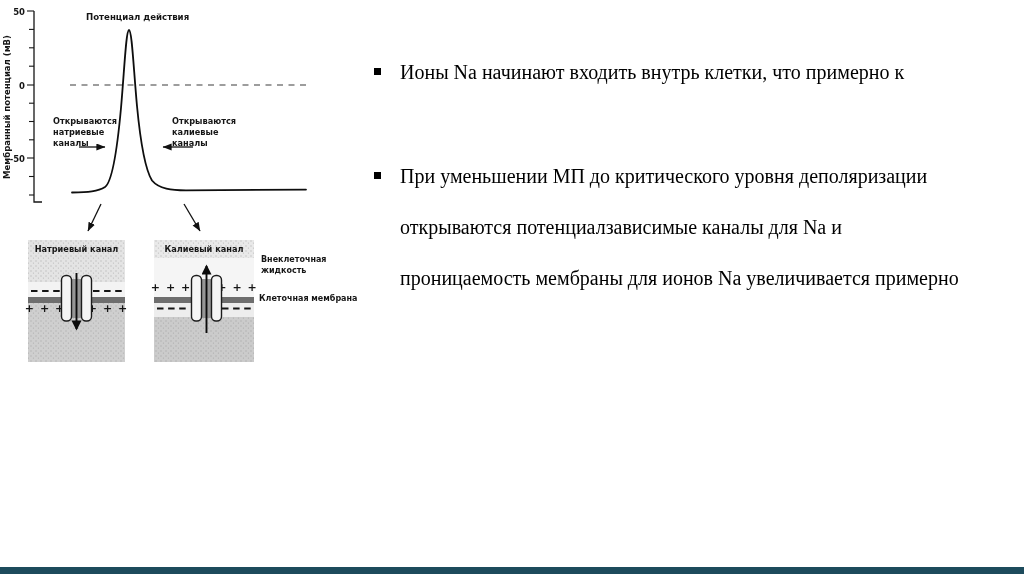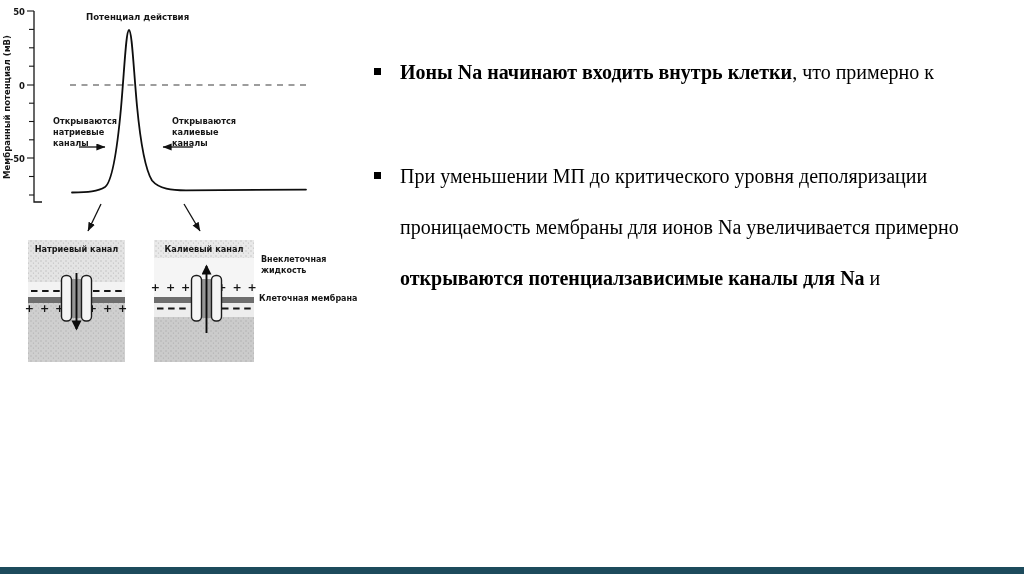--- a/index.html
+++ b/index.html
@@ -23,21 +23,21 @@
   .dash-zero     { stroke:#3c3c3c; stroke-width:1.1; stroke-dasharray:6 5.5; }
   .ann-arrow     { stroke:#111; stroke-width:1.3; }
   .minus-dash    { stroke:#141414; stroke-width:2.1; stroke-dasharray:6.5 4.6; }
   .chan-rect     { fill:#f5f5f5; stroke:#1c1c1c; stroke-width:1.4; }
   .chan-arrow    { stroke:#0c0c0c; stroke-width:1.9; }
   
   .bullets { position:absolute; left:373px; top:47px; width:648px; color:#000; }
   .bullet-item { position:relative; padding-left:27px; }
   .bullet-item + .bullet-item { margin-top:53px; }
   .bline { height:51px; line-height:51px; font-size:20px; white-space:nowrap; }
-  .bline b { font-weight:bold; }
+  .bline b { font-weight:normal; }
   .bmark { position:absolute; left:1px; top:21px; width:7px; height:7px; background:#000; }
   
   .bottom-bar { position:absolute; left:0; bottom:0; width:1024px; height:7px; }
 </style>
 </head>
 <body>
 
 <div class="slide">
 
   <svg class="figure" width="360" height="378" viewBox="0 0 360 378">
@@ -156,19 +156,19 @@
   </svg>
 
   <div class="bullets">
       <div class="bullet-item">
         <span class="bmark"></span>
         <div class="bline"><b>Ионы Na начинают входить внутрь клетки</b><span>, что примерно к</span></div>
       </div>
       <div class="bullet-item">
         <span class="bmark"></span>
         <div class="bline"><span>При уменьшении МП до критического уровня деполяризации</span></div>
+        <div class="bline"><b>открываются потенциалзависимые каналы для Na</b><span> и</span></div>
         <div class="bline"><span>проницаемость мембраны для ионов Na увеличивается примерно</span></div>
-        <div class="bline"><b>открываются потенциалзависимые каналы для Na</b><span> и</span></div>
       </div>
     </div>
 
   <div class="bottom-bar" style="background: rgb(29, 75, 92);"></div>
 </div>
 
 </body></html>

